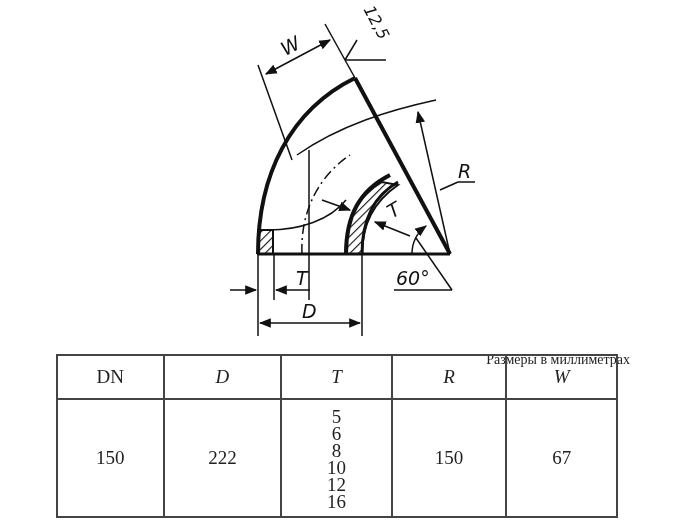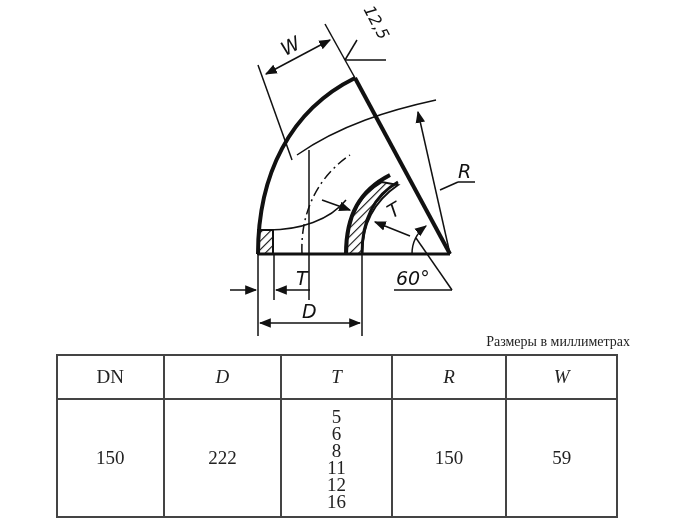--- a/index.html
+++ b/index.html
@@ -1,19 +1,19 @@
 <!DOCTYPE html>
 <html><head>
 <meta charset="utf-8">
 <style>
   html, body { margin:0; padding:0; background:#ffffff; }
   body { width:700px; height:525px; position:relative; overflow:hidden; }
   #drawing { position:absolute; left:0; top:0; width:700px; height:340px; }
   .dimtxt { font-family:"DejaVu Sans", sans-serif; font-style:italic; font-size:19px; fill:#111; }
-  #units { position:absolute; right:70px; top:334px; font-family:"Liberation Serif", serif; font-size:14px; color:#222;margin-left:32px; }
+  #units { position:absolute; right:70px; top:352px; font-family:"Liberation Serif", serif; font-size:14px; color:#222;margin-left:32px; }
   table#dims { position:absolute; left:56px; top:354px; width:562px; border-collapse:collapse;
     font-family:"Liberation Serif", serif; color:#222; }
   table#dims th, table#dims td { border:2px solid #444; text-align:center; padding:0; }
   table#dims th { height:42px; font-weight:normal; font-size:19px; }
   table#dims th.it { font-style:italic; }
   table#dims td { height:116px; font-size:19px; }
   .tlist { line-height:17px; font-size:19px; padding-top:2px; }
 </style>
 </head>
 <body>
@@ -104,22 +104,22 @@
   </thead>
   <tbody>
     <tr>
       <td>150</td>
       <td>222</td>
       <td>
         <div class="tlist">
           <div>5</div>
           <div>6</div>
           <div>8</div>
-          <div>11</div>
+          <div>10</div>
           <div>12</div>
           <div>16</div>
         </div>
       </td>
       <td>150</td>
-      <td>59</td>
+      <td>67</td>
     </tr>
   </tbody>
 </table>
 
 </body></html>

